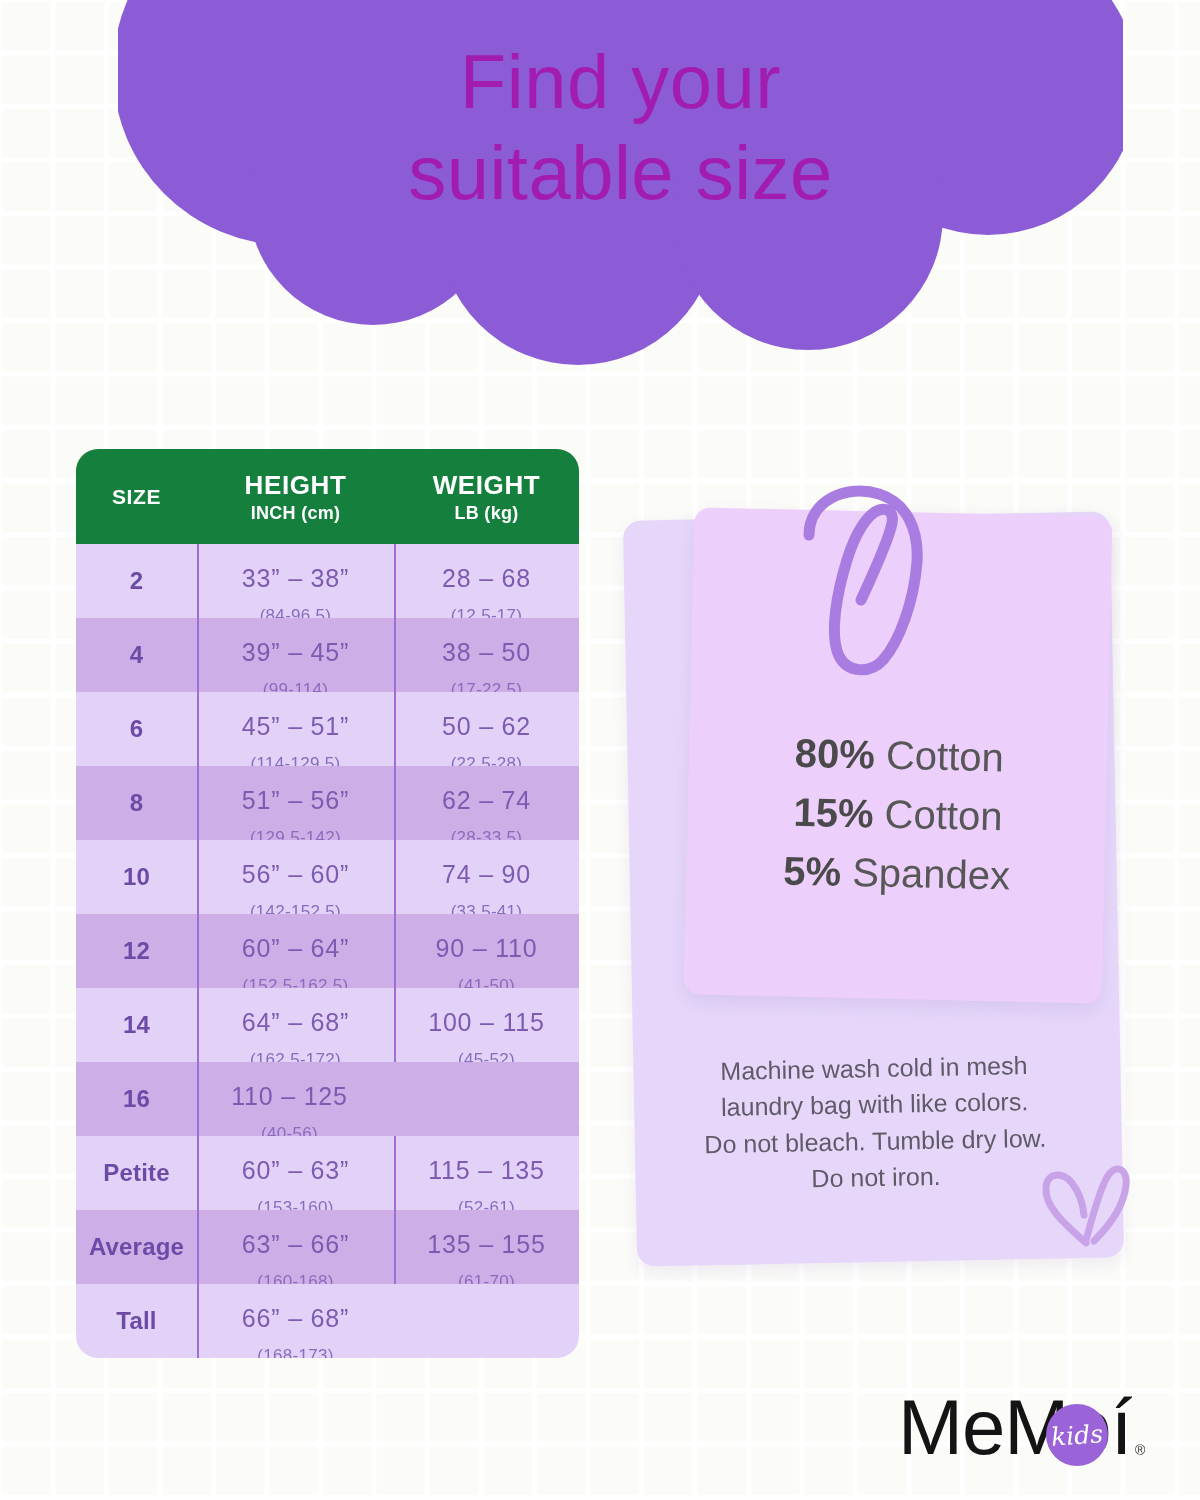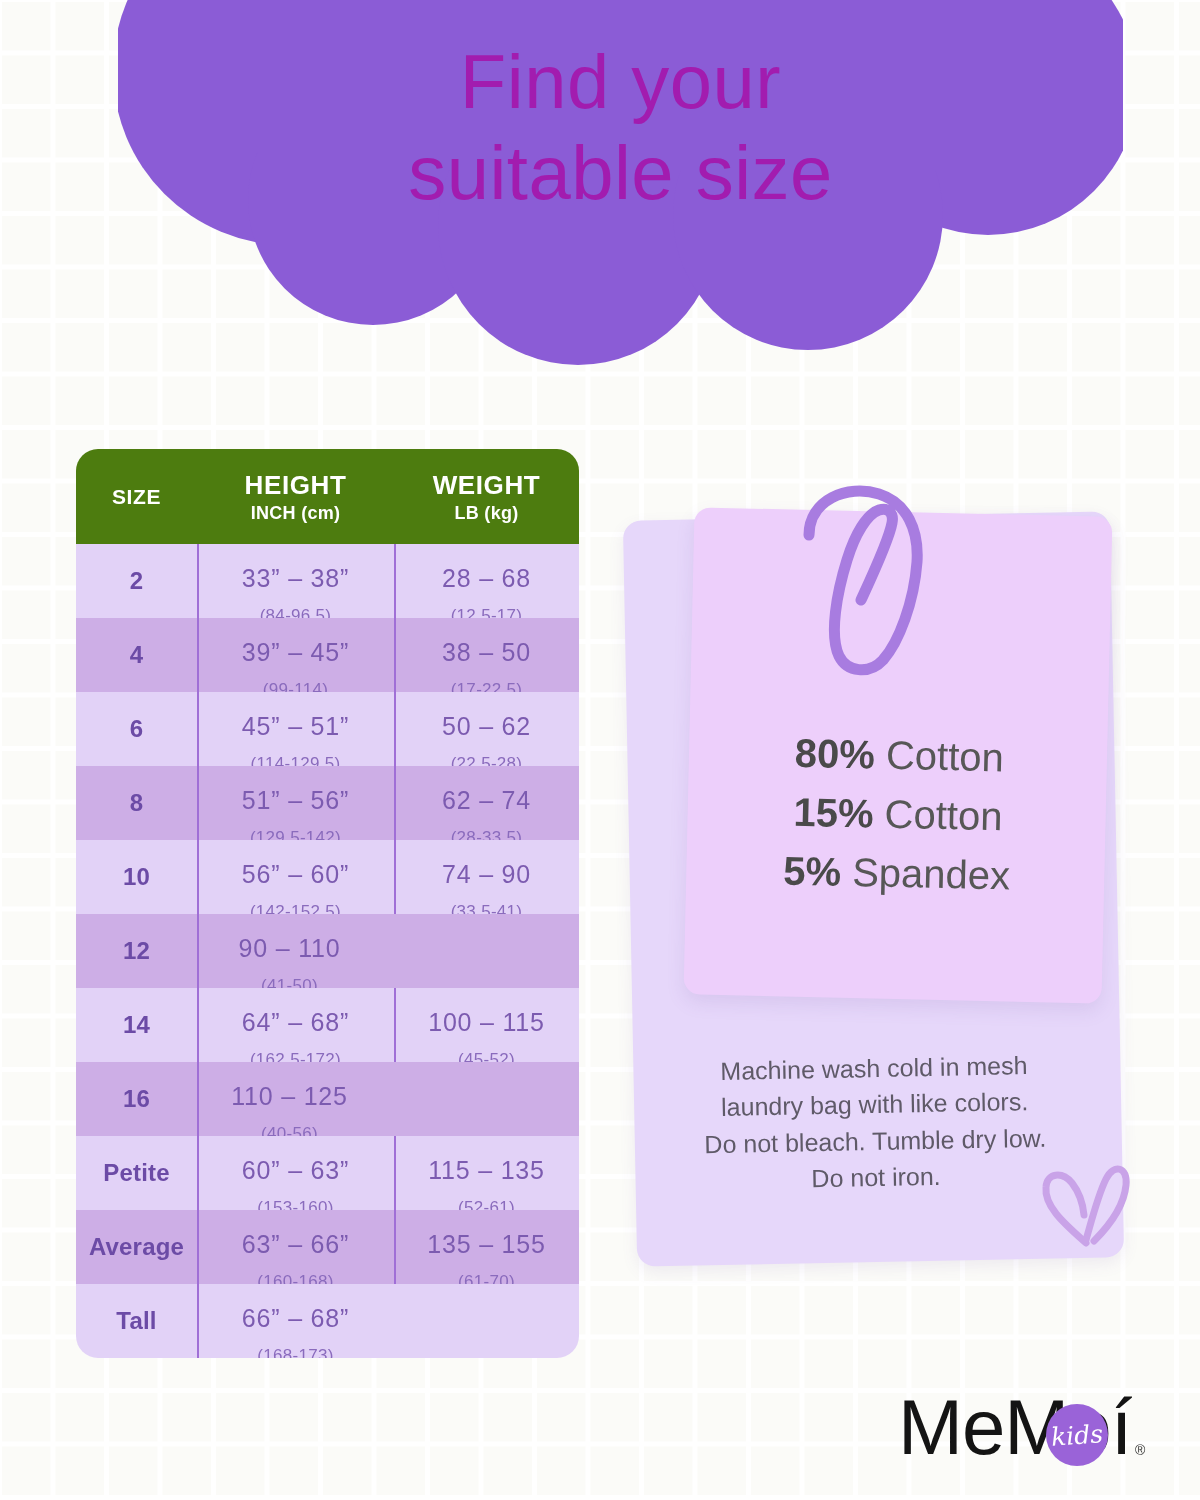--- a/index.html
+++ b/index.html
@@ -66,21 +66,21 @@
     flex-direction: column;
     align-items: center;
     justify-content: center;
   }
   .c-size   { width: 121px; }
   .c-height { width: 197px; }
   .c-weight { width: 185px; }
 
   
   #table-header {
-    background: #4d7c0f;
+    background: #15803d;
     height: 95px;
   }
   #table-header .tcell { justify-content: center; }
   .hdr-main {
     color: #ffffff;
     font-size: 26px;
     font-weight: bold;
     letter-spacing: 0.6px;
   }
   .hdr-sub {
@@ -345,20 +345,24 @@
         </div>
         <div class="tcell c-weight">
           <span class="val-main">74 – 90</span>
           <span class="val-sub">(33.5-41)</span>
         </div>
       </div>
       <div class="trow drow even">
         <div class="tcell c-size">
           <span class="size-label">12</span>
         </div>
+        <div class="tcell c-height">
+          <span class="val-main">60” – 64”</span>
+          <span class="val-sub">(152.5-162.5)</span>
+        </div>
         <div class="tcell c-weight">
           <span class="val-main">90 – 110</span>
           <span class="val-sub">(41-50)</span>
         </div>
       </div>
       <div class="trow drow odd">
         <div class="tcell c-size">
           <span class="size-label">14</span>
         </div>
         <div class="tcell c-height">

